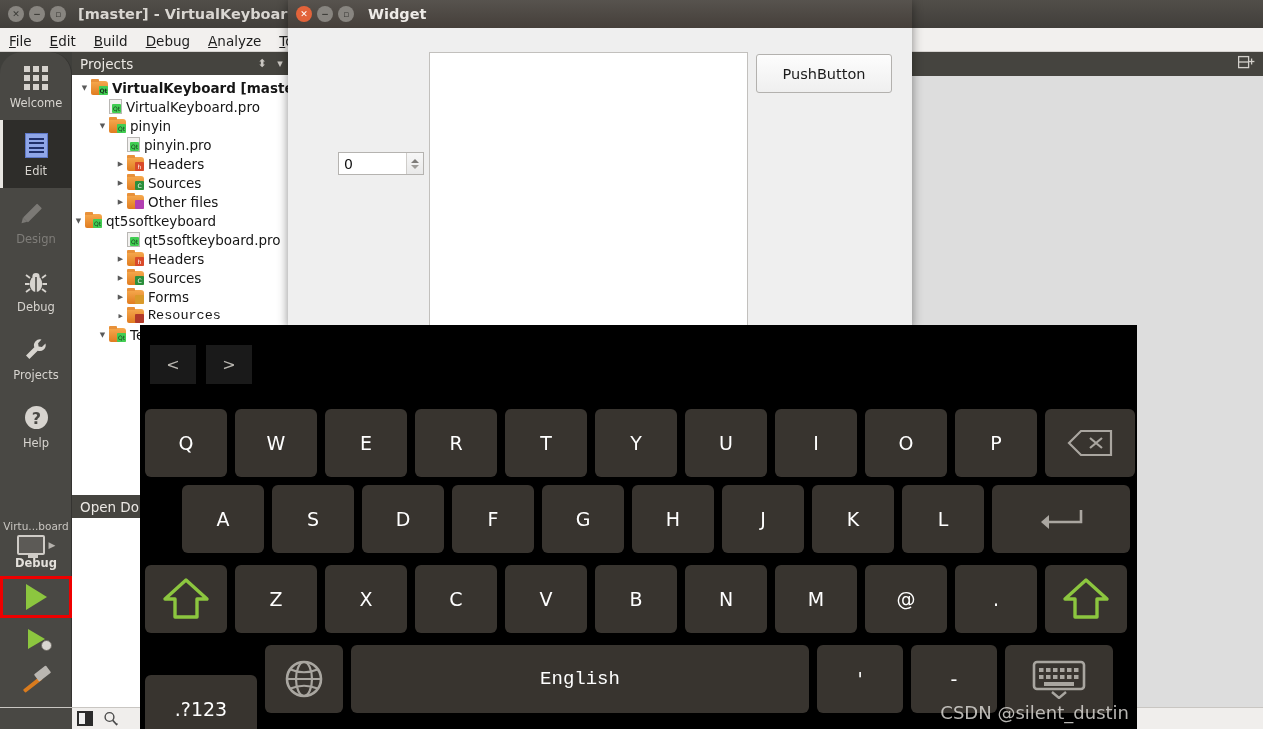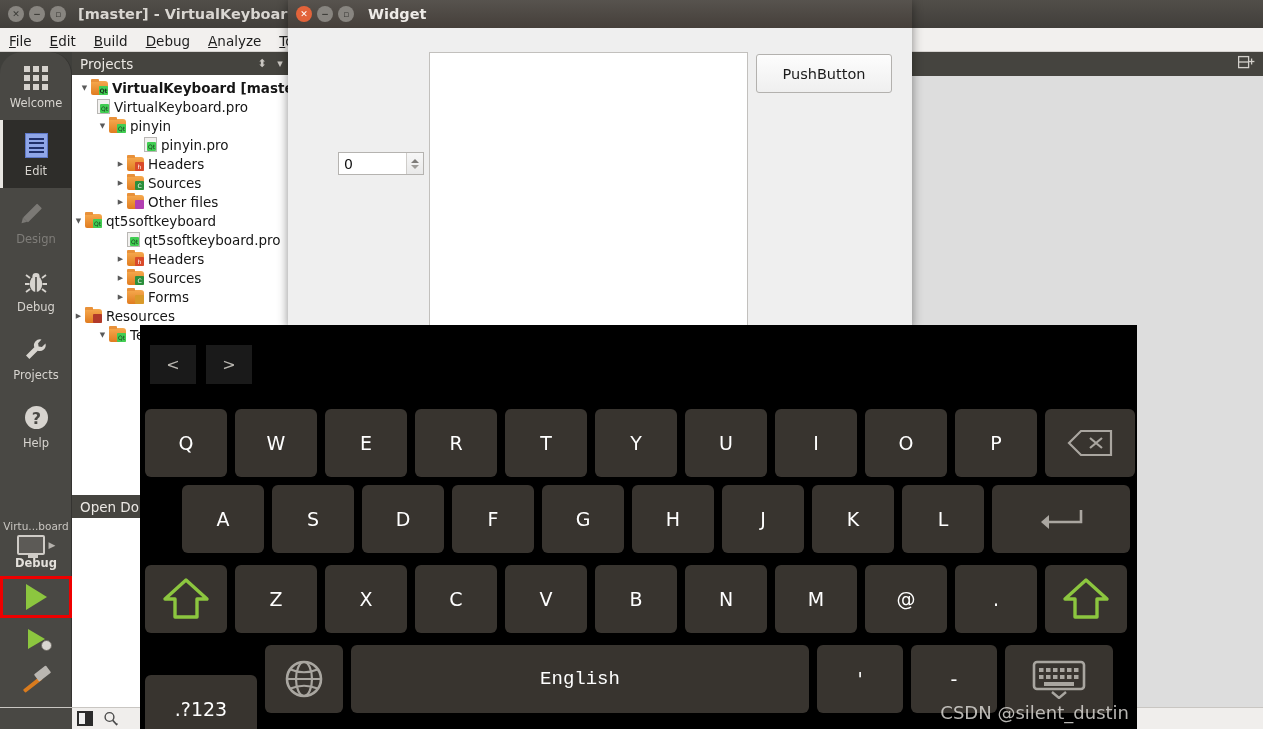--- a/index.html
+++ b/index.html
@@ -355,35 +355,35 @@
         <span class="hdr-btn">▾</span>
       </div>
       <div id="tree">
           <div class="trow bold" style="padding-left: 6px;">
             <span class="arrow down"></span>
             <span class="ficon folder">
               <span class="badge qt">Qt</span>
             </span>
             <span>VirtualKeyboard [master</span>
           </div>
-          <div class="trow" style="padding-left: 12px;">
+          <div class="trow" style="padding-left: 24px;">
             <span class="arrow"></span>
             <span class="ficon file">
               <span class="badge qt">Qt</span>
             </span>
             <span>VirtualKeyboard.pro</span>
           </div>
           <div class="trow" style="padding-left: 24px;">
             <span class="arrow down"></span>
             <span class="ficon folder">
               <span class="badge qt">Qt</span>
             </span>
             <span>pinyin</span>
           </div>
-          <div class="trow" style="padding-left: 59px;">
+          <div class="trow" style="padding-left: 42px;">
             <span class="arrow"></span>
             <span class="ficon file">
               <span class="badge qt">Qt</span>
             </span>
             <span>pinyin.pro</span>
           </div>
           <div class="trow" style="padding-left: 42px;">
             <span class="arrow right"></span>
             <span class="ficon folder">
               <span class="badge h">h</span>
@@ -432,21 +432,21 @@
             </span>
             <span>Sources</span>
           </div>
           <div class="trow" style="padding-left: 42px;">
             <span class="arrow right"></span>
             <span class="ficon folder">
               <span class="badge frm"></span>
             </span>
             <span>Forms</span>
           </div>
-          <div class="trow" style="">
+          <div class="trow" style="padding-left: 42px; font-family: Liberation Mono, monospace;">
             <span class="arrow right"></span>
             <span class="ficon folder">
               <span class="badge res"></span>
             </span>
             <span>Resources</span>
           </div>
           <div class="trow" style="padding-left: 24px;">
             <span class="arrow down"></span>
             <span class="ficon folder">
               <span class="badge qt">Qt</span>

